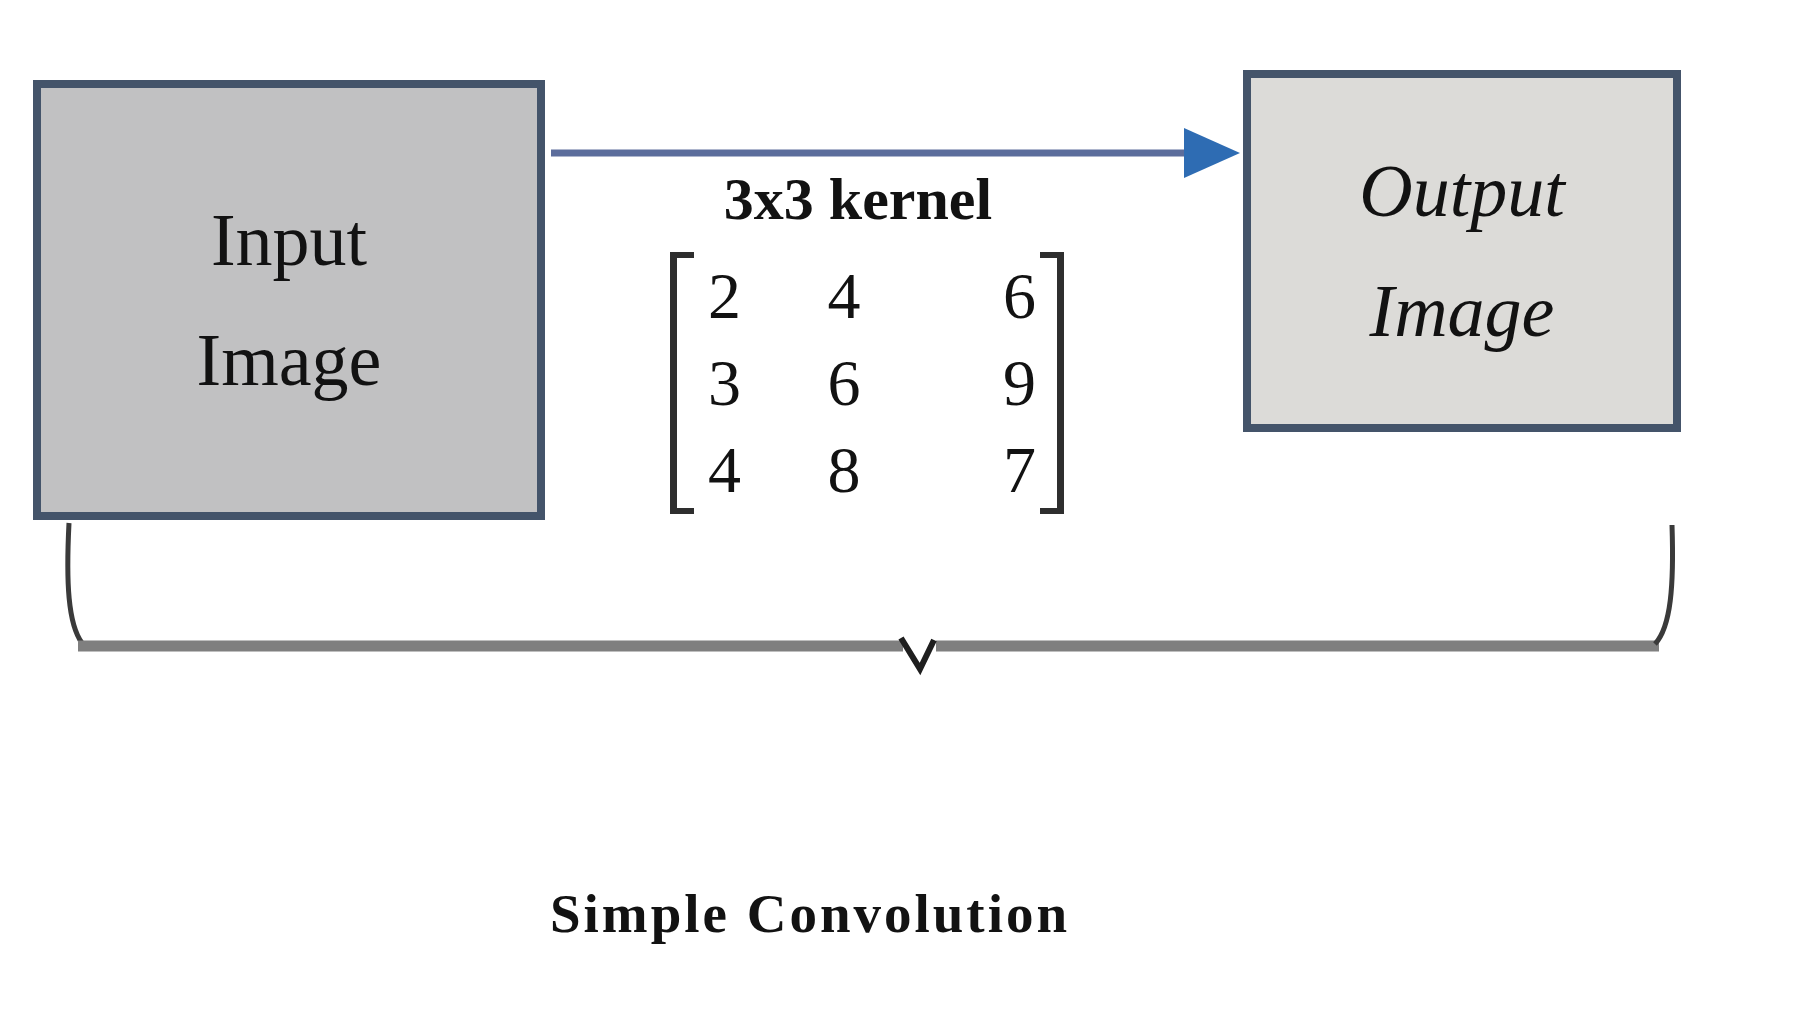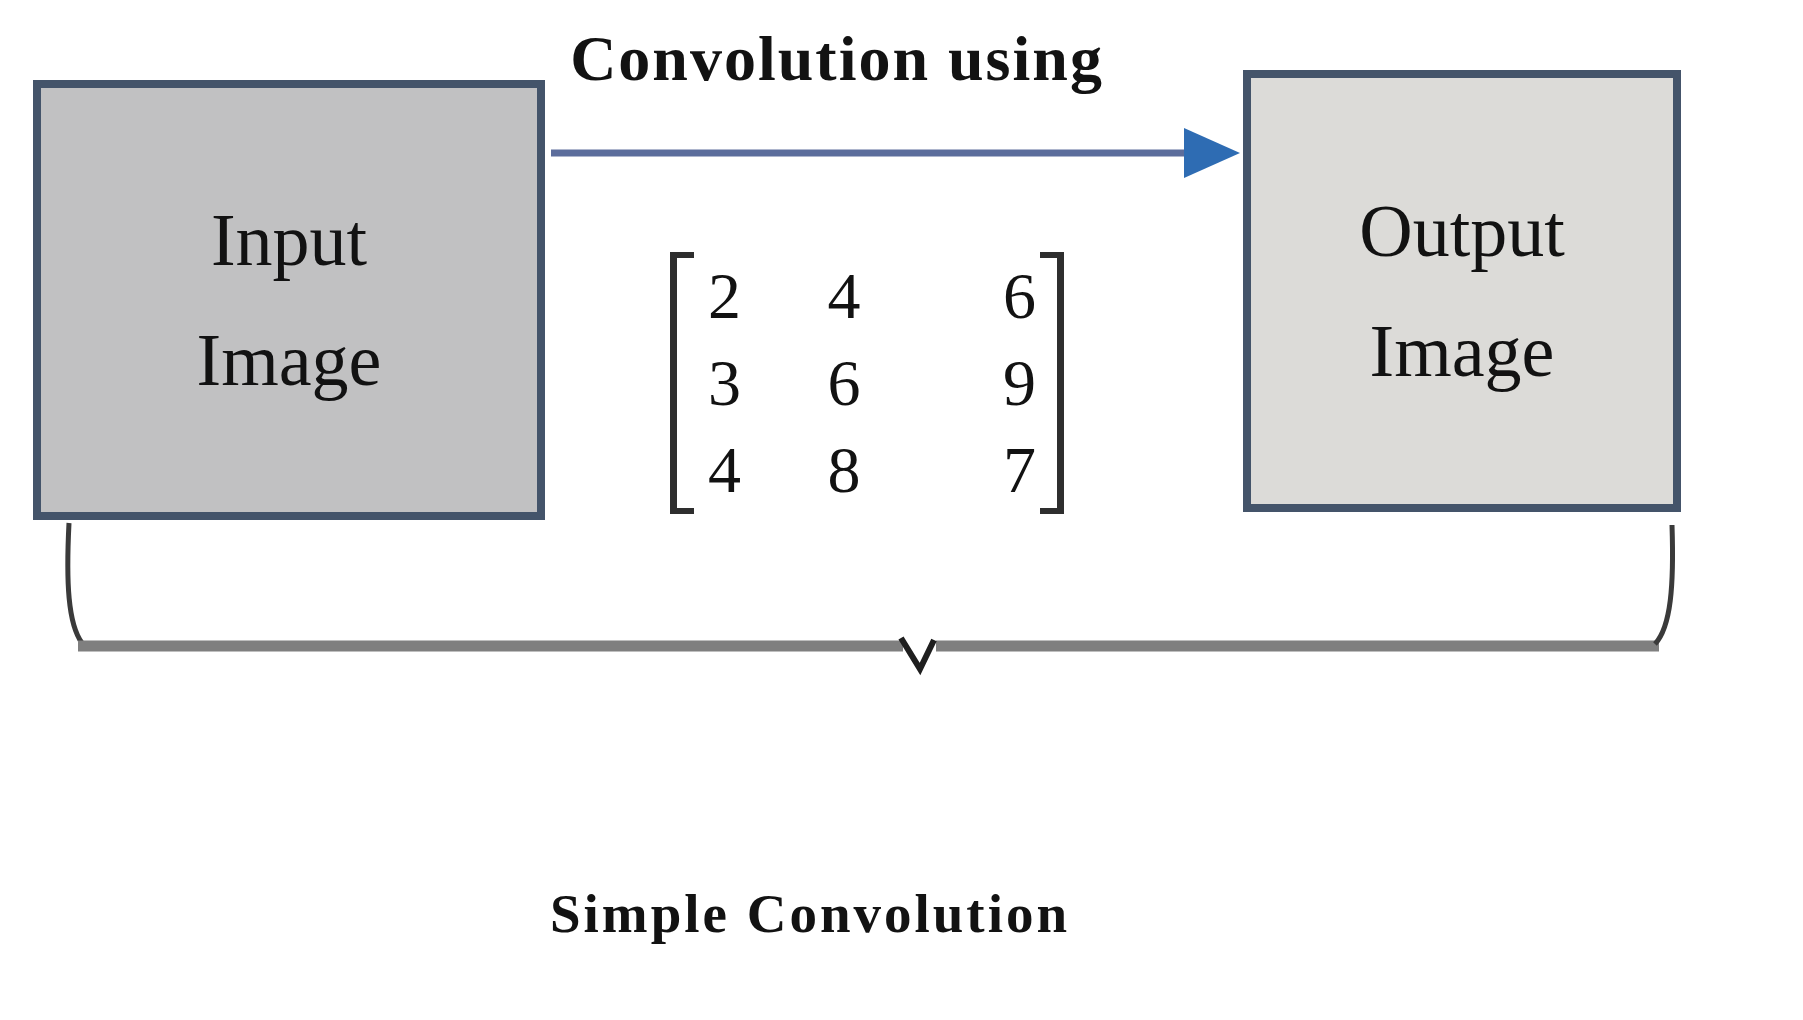--- a/index.html
+++ b/index.html
@@ -23,22 +23,23 @@
     row-gap: 46px;
     font-size: 74px;
     line-height: 1;
     text-align: center;
   }
   .box.input {
     left: 33px; top: 80px; width: 512px; height: 440px;
     background: #c1c1c2;
   }
   .box.output {
-    left: 1243px; top: 70px; width: 438px; height: 442px;
+    left: 1243px; top: 70px; width: 438px; height: 362px;
     background: #dcdbd8;
+    font-style: italic;
   }
   .conv-label {
     position: absolute;
     left: 532px; top: 24px; width: 610px;
     text-align: center;
     font-weight: bold;
     font-size: 64px;
     letter-spacing: 2px;
     line-height: 1.1;
     white-space: nowrap;
@@ -101,22 +102,22 @@
   <div class="box input">
     <span>Input</span>
     <span>Image</span>
   </div>
 
   <div class="box output">
     <span>Output</span>
     <span>Image</span>
   </div>
 
-  <div class="conv-label">Convolution using</div>
 
+  <div class="kernel-label">3x3 kernel</div>
 
   <div class="matrix">
     <div class="bracket left"></div>
     <div class="cells">
       <span>2</span>
       <span>4</span>
       <span>6</span>
       <span>3</span>
       <span>6</span>
       <span>9</span>

